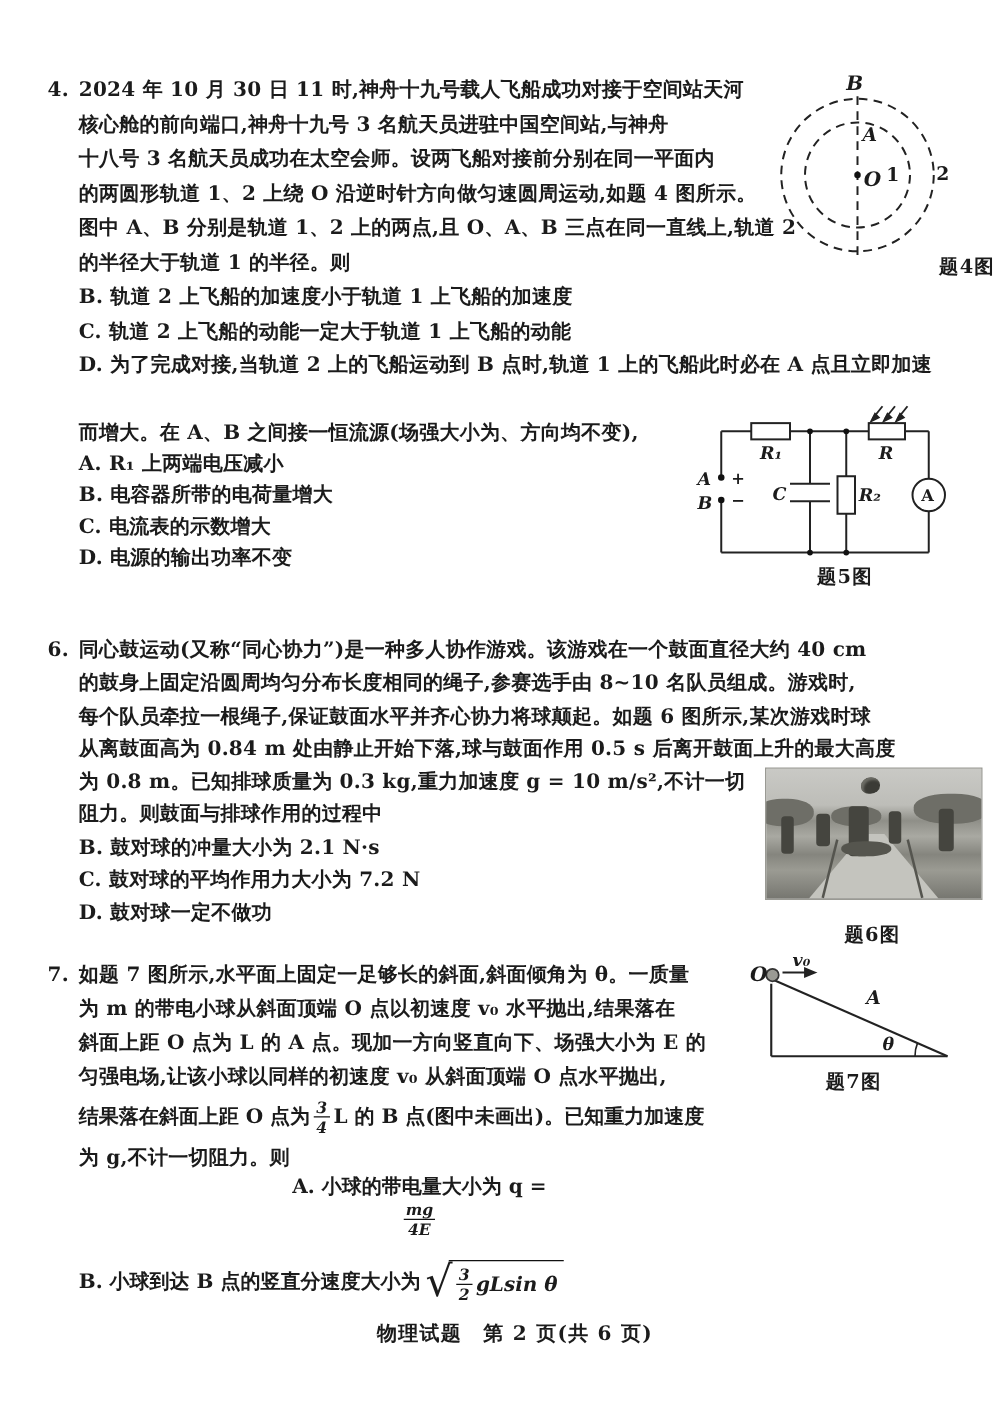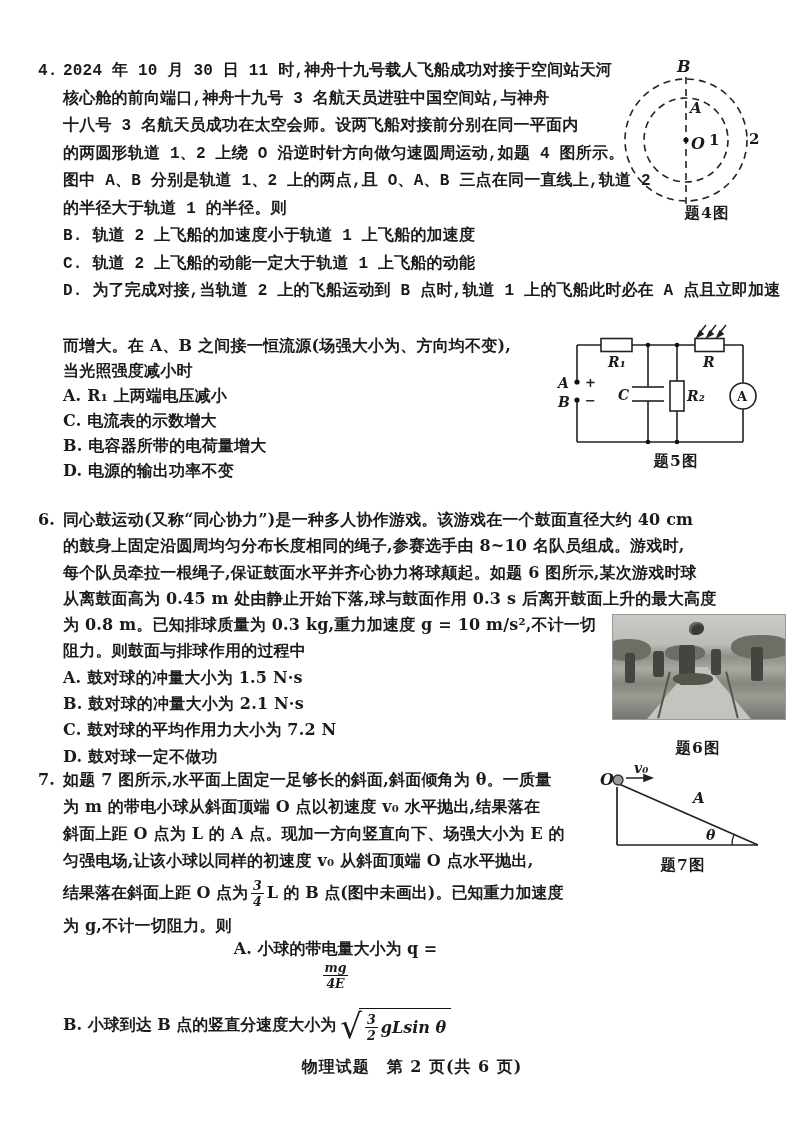--- a/index.html
+++ b/index.html
@@ -6,21 +6,21 @@
   body{
     width:800px;height:1131px;position:relative;background:#ffffff;
     font-family:"DejaVu Serif","Liberation Serif",serif;
     color:#1b1b1b;font-weight:600;
   }
   .abs{position:absolute;}
   .q{position:absolute;left:38px;}
   .line{white-space:nowrap;padding-left:25px;font-size:16px;letter-spacing:0.2px;}
   .line.first{padding-left:0;}
   .qnum{display:inline-block;width:25px;}
-  #q4 .line{line-height:27.5px;font-family:Liberation Mono, monospace;}
+  #q4 .line{line-height:27.5px;}
   #q5 .line{line-height:25px;}
   #q6 .line{line-height:26.3px;}
   #q7 .line{line-height:27px;}
   .fx{display:flex;align-items:center;white-space:nowrap;padding-left:25px;font-size:16px;}
   .frac{display:inline-block;text-align:center;font-size:12.5px;line-height:1.2;margin:0 3px;vertical-align:middle;}
   .frac .num{display:block;border-bottom:1.3px solid #111;padding:0 2px;}
   .frac .den{display:block;padding:0 2px;}
   .it{font-style:italic;}
   .sqrt{display:inline-flex;align-items:center;margin-left:4px;}
   .sqrt .rsym{font-size:34px;font-weight:400;line-height:0.9;margin-right:-3px;transform:translateY(1px);}
@@ -56,28 +56,27 @@
   <circle cx="68" cy="85" r="61" fill="none" stroke="#222" stroke-width="1.6" stroke-dasharray="7 5"></circle>
   <circle cx="68" cy="85" r="42" fill="none" stroke="#222" stroke-width="1.6" stroke-dasharray="7 5"></circle>
   <line x1="68" y1="22" x2="68" y2="149" stroke="#222" stroke-width="1.6" stroke-dasharray="7 5"></line>
   <circle cx="68" cy="85" r="2.6" fill="#111"></circle>
   <text x="59" y="17" font-size="16" class="it">B</text>
   <text x="72" y="58" font-size="15" class="it">A</text>
   <text x="73" y="94" font-size="16" class="it">O</text>
   <text x="91" y="90" font-size="15">1</text>
   <text x="131" y="89" font-size="15">2</text>
 </svg>
-<div class="figcap" style="left:618px;top:203px;width:178px;">题4图</div>
+<div class="figcap" style="left:618px;top:203px;width:178px;text-align:right;">题4图</div>
 
 <div class="q" id="q5" style="top:333px;width:530px;">
   <div class="line">而增大。在 A、B 之间接一恒流源(场强大小为、方向均不变),</div>
-  <div class="line">当光照强度减小时</div>
   <div class="line">A. R₁ 上两端电压减小</div>
+  <div class="line">B. 电容器所带的电荷量增大</div>
   <div class="line">C. 电流表的示数增大</div>
-  <div class="line">B. 电容器所带的电荷量增大</div>
   <div class="line">D. 电源的输出功率不变</div>
 </div>
 
 <svg class="abs" style="left:556px;top:323px;" width="240" height="145" viewBox="0 0 240 145">
   <g stroke="#222" stroke-width="1.6" fill="none">
     <line x1="21" y1="22" x2="187" y2="22"></line>
     <line x1="21" y1="119" x2="187" y2="119"></line>
     <line x1="21" y1="22" x2="21" y2="59"></line>
     <line x1="21" y1="77" x2="21" y2="119"></line>
     <line x1="187" y1="22" x2="187" y2="60"></line>
@@ -117,24 +116,23 @@
   <text x="2" y="84" font-size="14" class="it">B</text>
   <text x="29" y="64" font-size="13">+</text>
   <text x="29" y="82" font-size="13">−</text>
 </svg>
 <div class="figcap" style="left:556px;top:451px;width:240px;">题5图</div>
 
 <div class="q" id="q6" style="top:507px;width:750px;">
   <div class="line first"><span class="qnum">6.</span><span>同心鼓运动(又称“同心协力”)是一种多人协作游戏。该游戏在一个鼓面直径大约 40 cm</span></div>
   <div class="line">的鼓身上固定沿圆周均匀分布长度相同的绳子,参赛选手由 8~10 名队员组成。游戏时,</div>
   <div class="line">每个队员牵拉一根绳子,保证鼓面水平并齐心协力将球颠起。如题 6 图所示,某次游戏时球</div>
-  <div class="line">从离鼓面高为 0.45 m 处由静止开始下落,球与鼓面作用 0.3 s 后离开鼓面上升的最大高度</div>
+  <div class="line">从离鼓面高为 0.84 m 处由静止开始下落,球与鼓面作用 0.5 s 后离开鼓面上升的最大高度</div>
   <div class="line">为 0.8 m。已知排球质量为 0.3 kg,重力加速度 g = 10 m/s²,不计一切</div>
   <div class="line">阻力。则鼓面与排球作用的过程中</div>
-  <div class="line">A. 鼓对球的冲量大小为 1.5 N·s</div>
   <div class="line">B. 鼓对球的冲量大小为 2.1 N·s</div>
   <div class="line">C. 鼓对球的平均作用力大小为 7.2 N</div>
   <div class="line">D. 鼓对球一定不做功</div>
 </div>
 
 <div class="photo">
   <div class="pblob" style="left:-8px;top:24px;width:46px;height:22px;"></div>
   <div class="pblob" style="left:118px;top:20px;width:60px;height:24px;"></div>
   <div class="pblob" style="left:52px;top:30px;width:40px;height:16px;"></div>
   <div class="track"></div>

